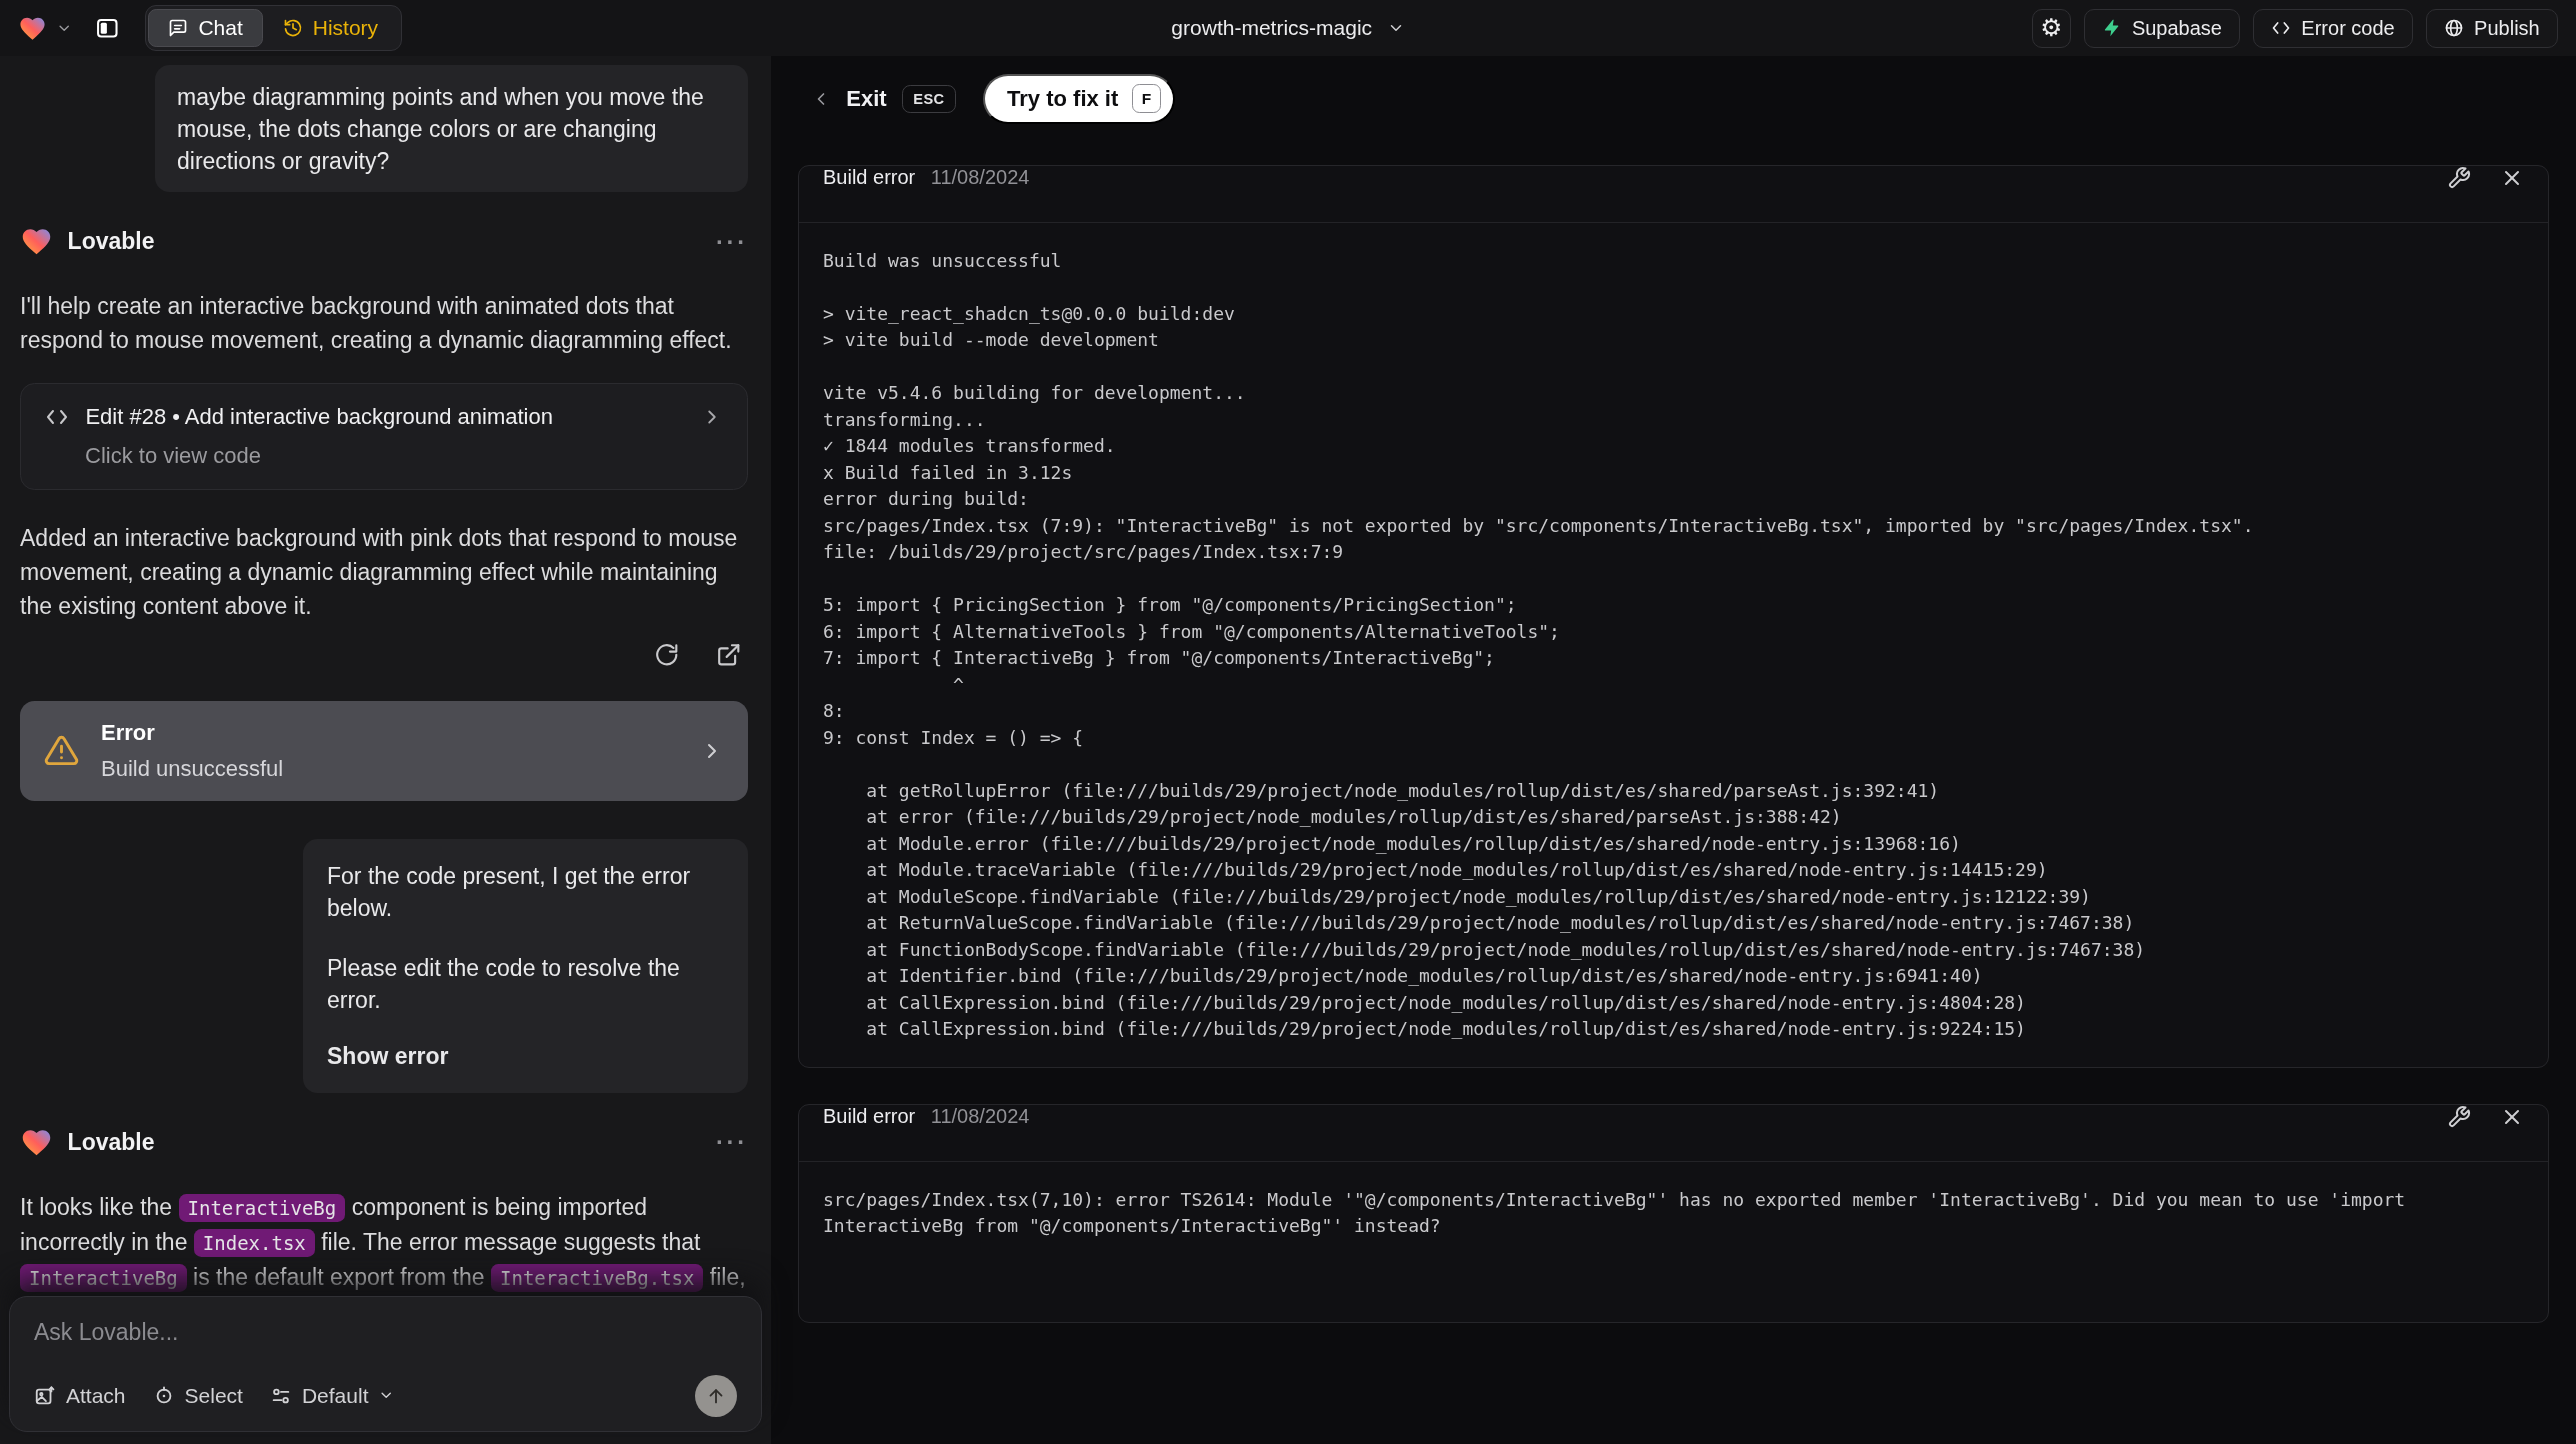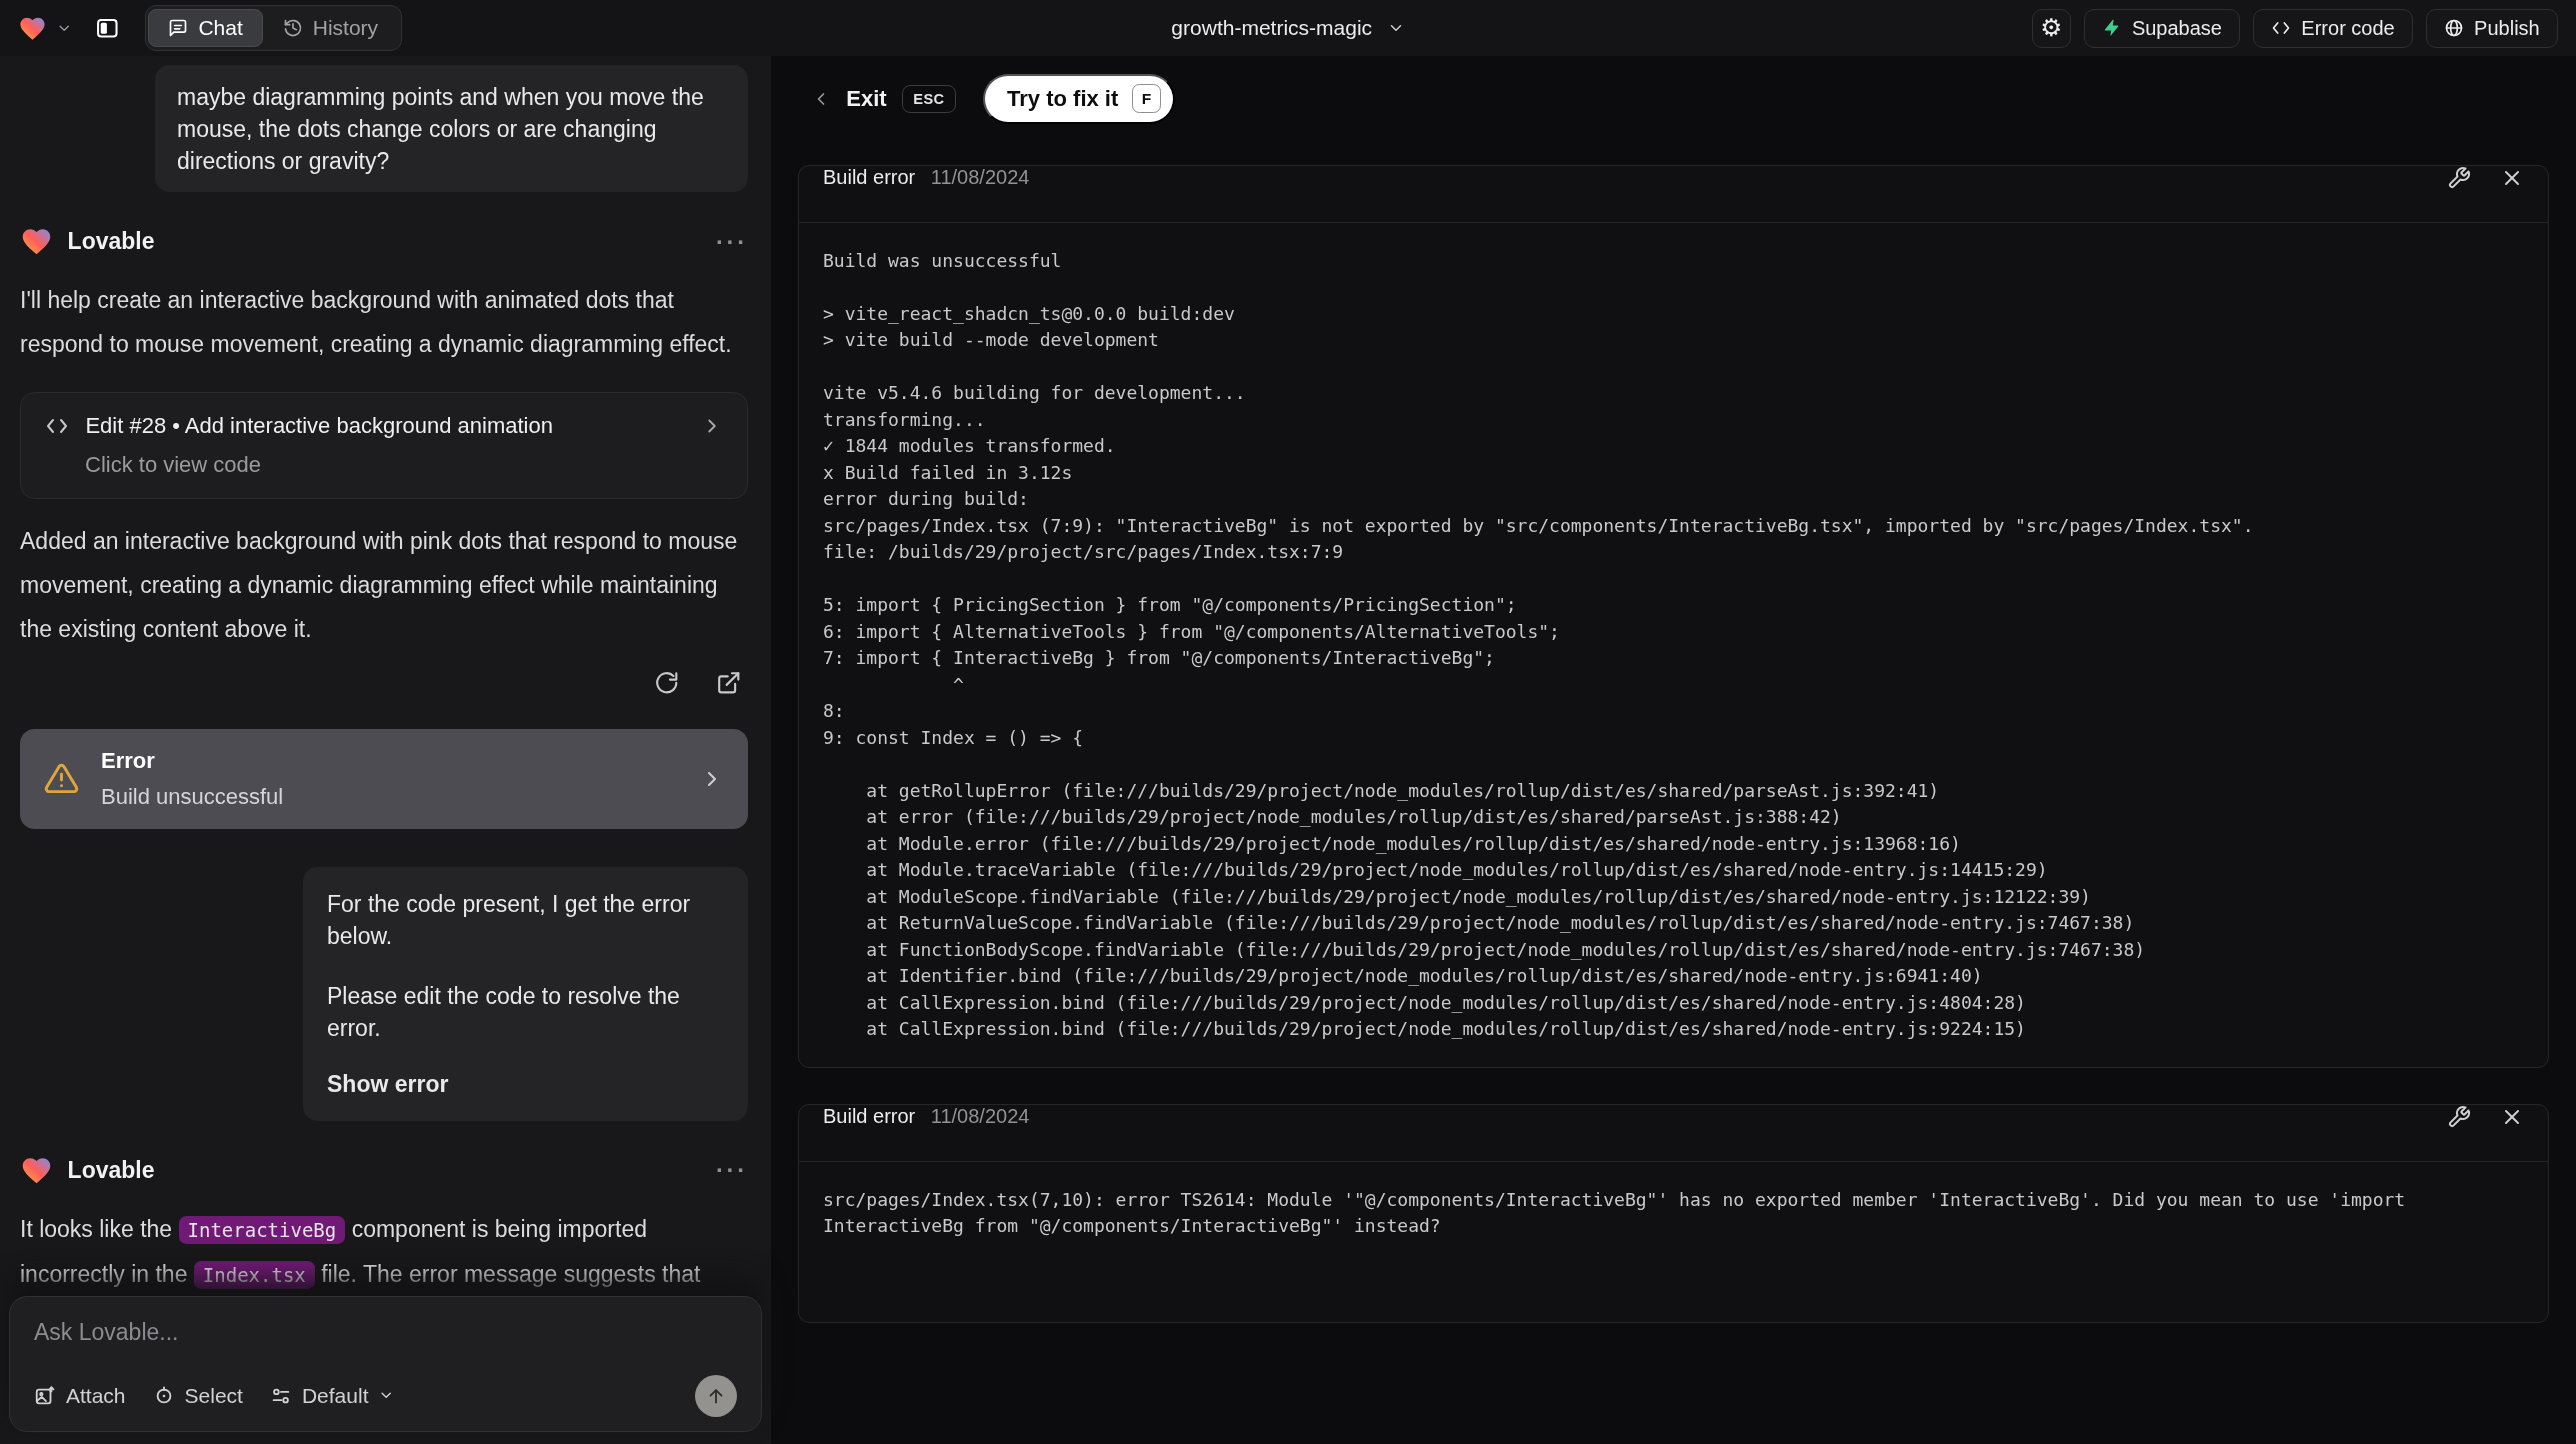--- a/index.html
+++ b/index.html
@@ -15,40 +15,40 @@
 
   
   .topbar { height:56px; display:flex; align-items:center; background:#141416; padding:0 18px; }
   .tb-left { flex:1; display:flex; align-items:center; gap:9px; }
   .tb-center { flex:0 0 auto; display:flex; align-items:center; gap:14.6px; font-size:21px; color:#ececee; }
   .tb-right { flex:1; display:flex; align-items:center; justify-content:flex-end; gap:12.8px; }
   .logo-heart { width:29px; height:29px; }
   .tb-chev { color:#9a9a9e; margin-right:7.3px; }
   .toggle-btn { width:38px; height:38px; display:flex; align-items:center; justify-content:center; border-radius:9px; color:#fff; }
   .segmented { display:flex; background:#1d1d20; border:0.9px solid #313136; border-radius:11px; padding:2.7px; margin-left:9px; }
-  .segment { display:flex; align-items:center; gap:10px; padding:7.3px 20px; border-radius:8.2px; color:#a3a3a3; font-size:21px; cursor:default; }
+  .segment { display:flex; align-items:center; gap:10px; padding:7.3px 20px; border-radius:8.2px; color:#eab308; font-size:21px; cursor:default; }
   .segment.active { background:#3a3b3f; border:0.9px solid #4a4a4f; padding:6.4px 19px; color:#fff; }
   .tb-btn { display:flex; align-items:center; gap:10px; height:39px; padding:0 17.3px; background:#161618; border:0.9px solid #2f2f33; border-radius:10px; color:#ededef; font-size:20px; }
   .tb-btn.icon-only { width:39px; padding:0; justify-content:center; font-size:24.6px; }
   .gear-glyph { font-family:"DejaVu Sans", sans-serif; line-height:1; }
 
   
   .main { display:flex; height:1389px; }
   .chat-panel { width:771px; flex:0 0 771px; background:#18181a; display:flex; flex-direction:column; position:relative; }
   .chat-scroll { flex:1 1 auto; overflow:hidden; padding:0 23px 0 20px; }
   .preview-panel { flex:1; background:#0c0c0e; padding:0 27px; overflow:hidden; }
 
   
   .user-bubble { background:#242427; border-radius:14.6px; padding:15.5px 22px; font-size:23px; line-height:32px; color:#e9e9eb; }
   .bubble-1 { margin-left:135px; margin-top:9px; }
   .assistant-header { display:flex; align-items:center; gap:14.6px; margin-top:33px; }
   .assistant-header .heart { width:33px; height:33px; }
   .assistant-name { font-size:23px; font-weight:700; color:#f2f2f4; }
   .ellipsis { margin-left:auto; color:#8f8f94; font-size:24px; letter-spacing:2.7px; font-weight:700; }
-  .msg { font-size:23px; line-height:44px; color:#dcdcde; margin-top:20px; }
+  .msg { font-size:23px; line-height:34px; color:#dcdcde; margin-top:31px; }
   .inline-code { font-family:"DejaVu Sans Mono", monospace; font-size:19px; background:#701a75; border-radius:7.3px; padding:2.7px 9px; color:#e4e4e6; }
 
   .edit-card { margin-top:25.5px; background:#1d1d20; border:0.9px solid #2b2b2f; border-radius:14.6px; padding:20px 24px; }
   .edit-row { display:flex; align-items:center; gap:16.4px; font-size:22px; color:#f0f0f2; }
   .edit-code-ic { color:#c7c7ca; }
   .edit-chev { margin-left:auto; color:#a8a8ac; }
   .edit-sub { margin-left:40px; margin-top:13.7px; color:#9b9b9f; font-size:22px; }
 
   .actions-row { display:flex; justify-content:flex-end; gap:24px; margin-top:12.8px; color:#c9c9cc; }
   .action-ic { width:38px; height:38px; display:flex; align-items:center; justify-content:center; border-radius:8.2px; }

